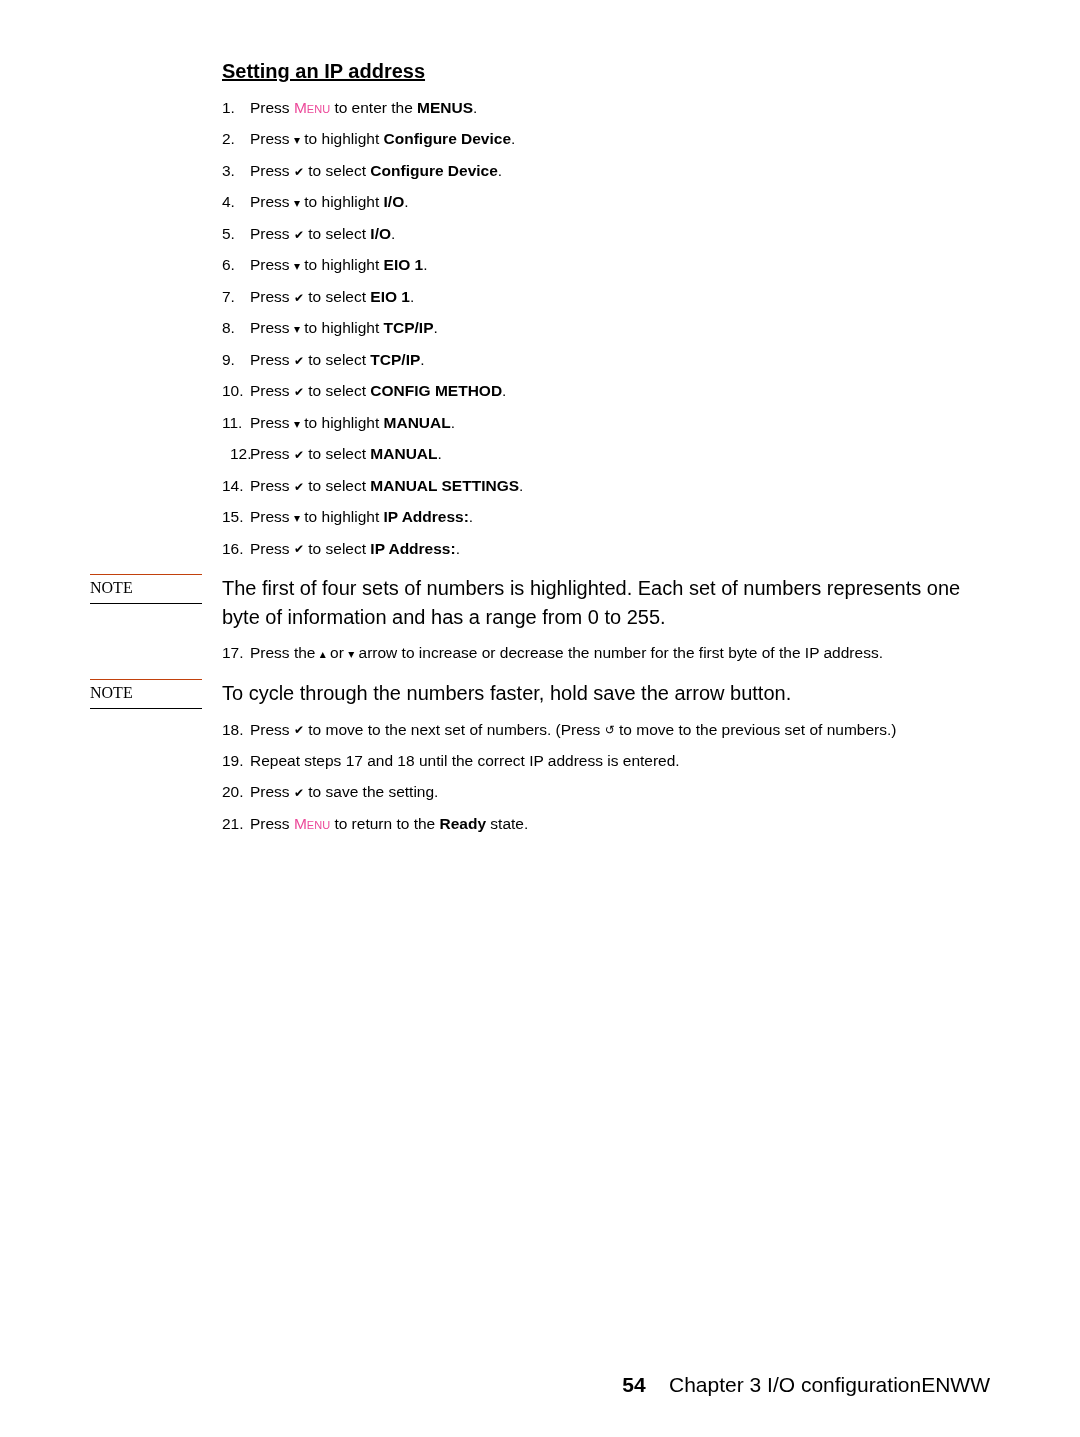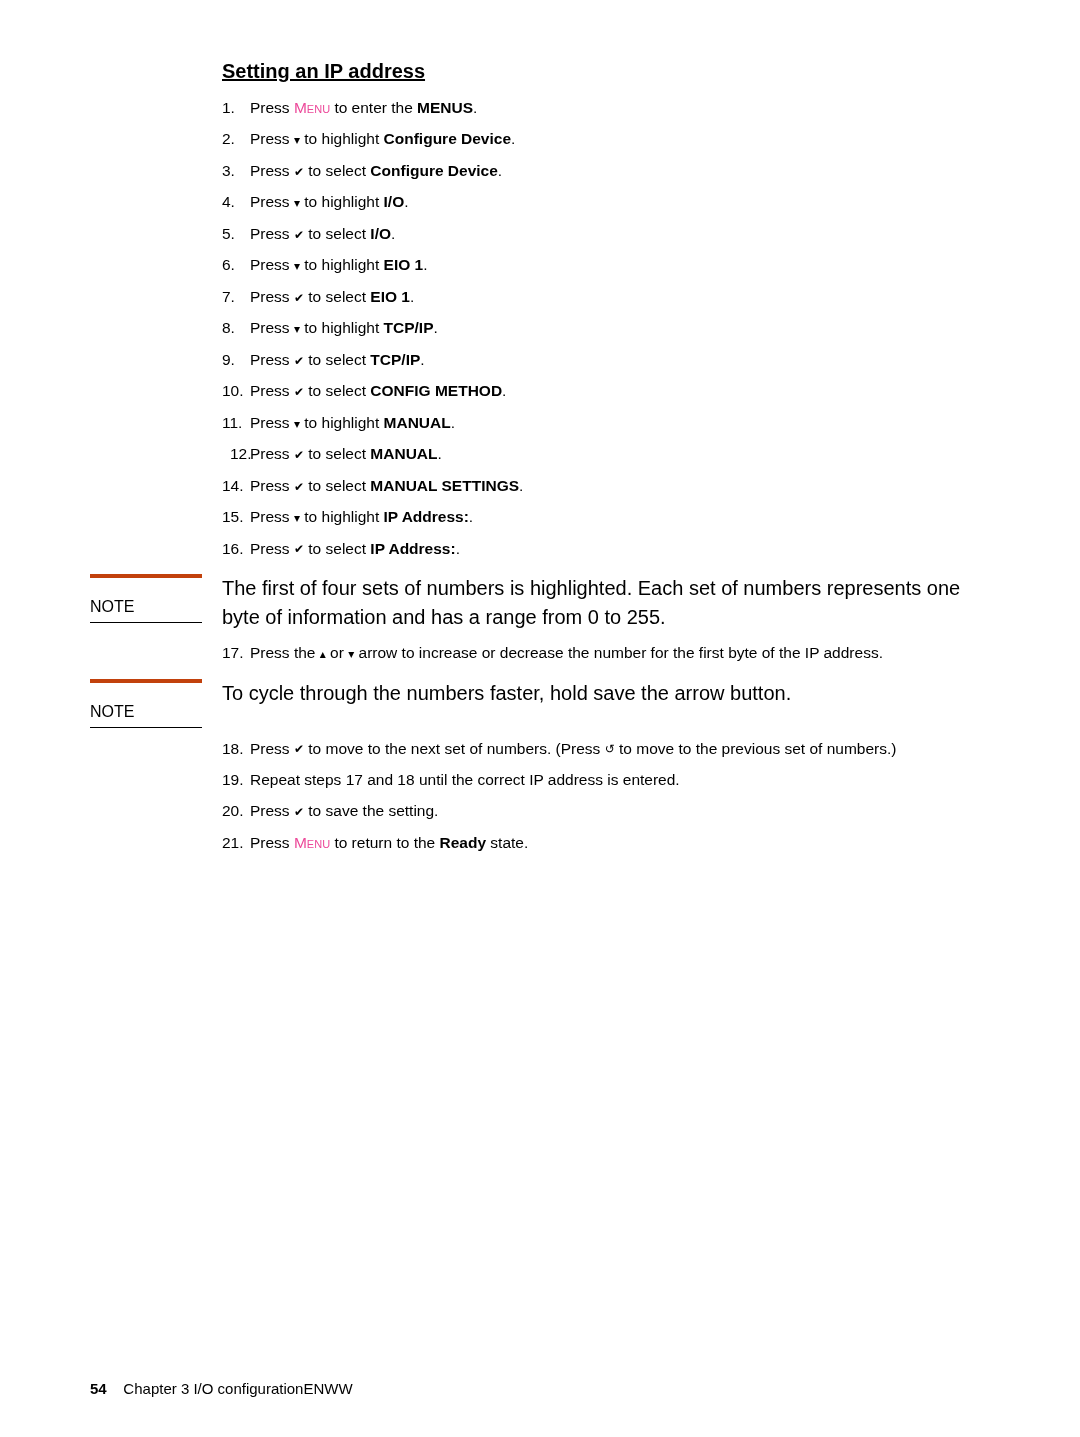--- a/index.html
+++ b/index.html
@@ -35,24 +35,25 @@
     vertical-align: middle;
     line-height: 1;
   }
   .note-row {
     display: flex;
     margin-top: 14px;
     margin-bottom: 10px;
   }
   .note-label-inner {
     display: inline-block;
-    border-top: 4px solid #c2410c;
+    border-top: 1px solid #c2410c;
     border-bottom: 1px solid #000;
-    padding: 20px 0 6px 0;
+    padding: 4px 0 6px 0;
     width: 112px;
+    font-family: Liberation Serif, serif;
   }
   .note-label-wrap {
     flex: 0 0 132px;
   }
   .note-body {
     flex: 1;
     font-size: 20px;
     line-height: 1.45;
   }
   .after-note {
@@ -67,22 +68,22 @@
     margin-bottom: 9px;
     padding-left: 28px;
     position: relative;
   }
   .footer {
     position: absolute;
     bottom: 40px;
     left: 90px;
     right: 90px;
     display: flex;
-    justify-content: flex-start;
-    font-size: 15px;
+    justify-content: flex-end;
+    font-size: 21px;
   }
   .footer-left .pagenum {
     font-weight: bold;
   }
   strong { font-weight: bold; }
 </style>
 </head>
 <body>
 
 <div class="page">

